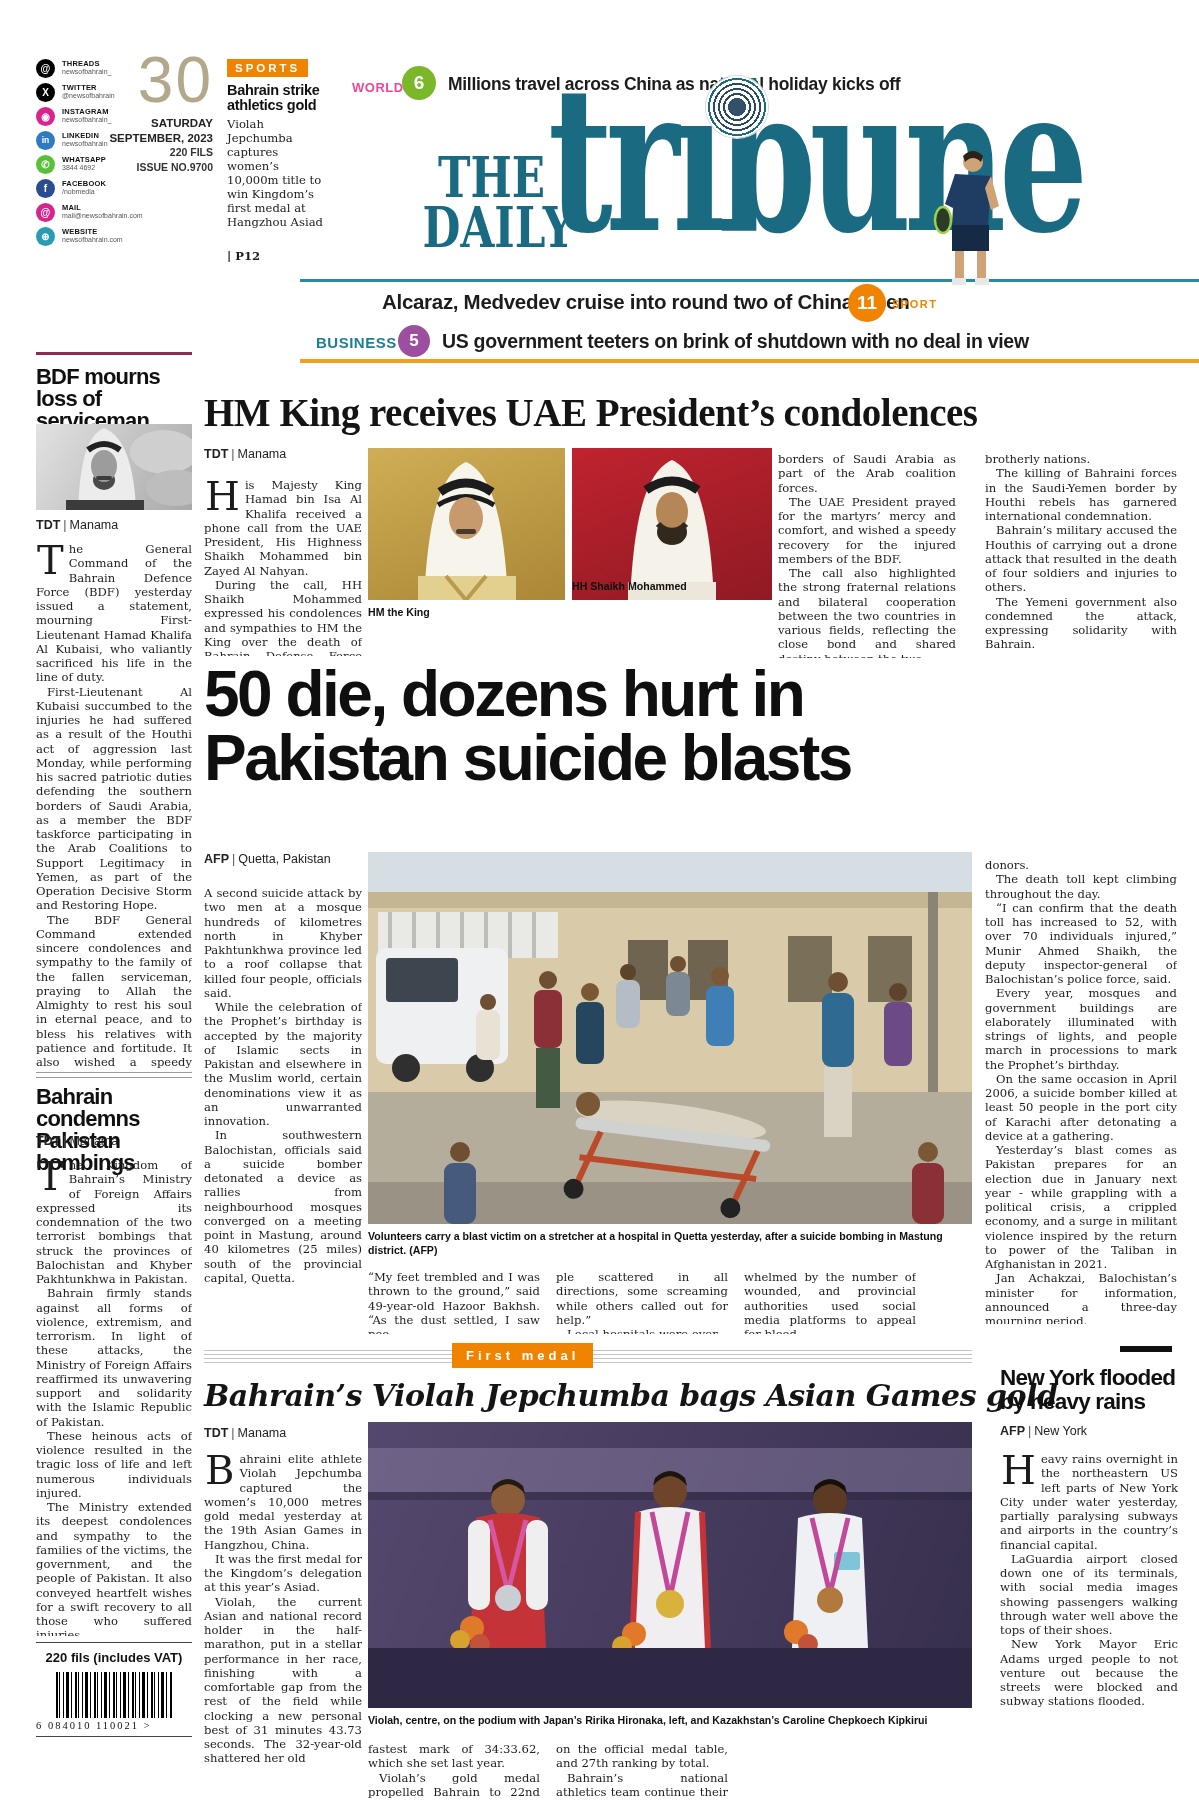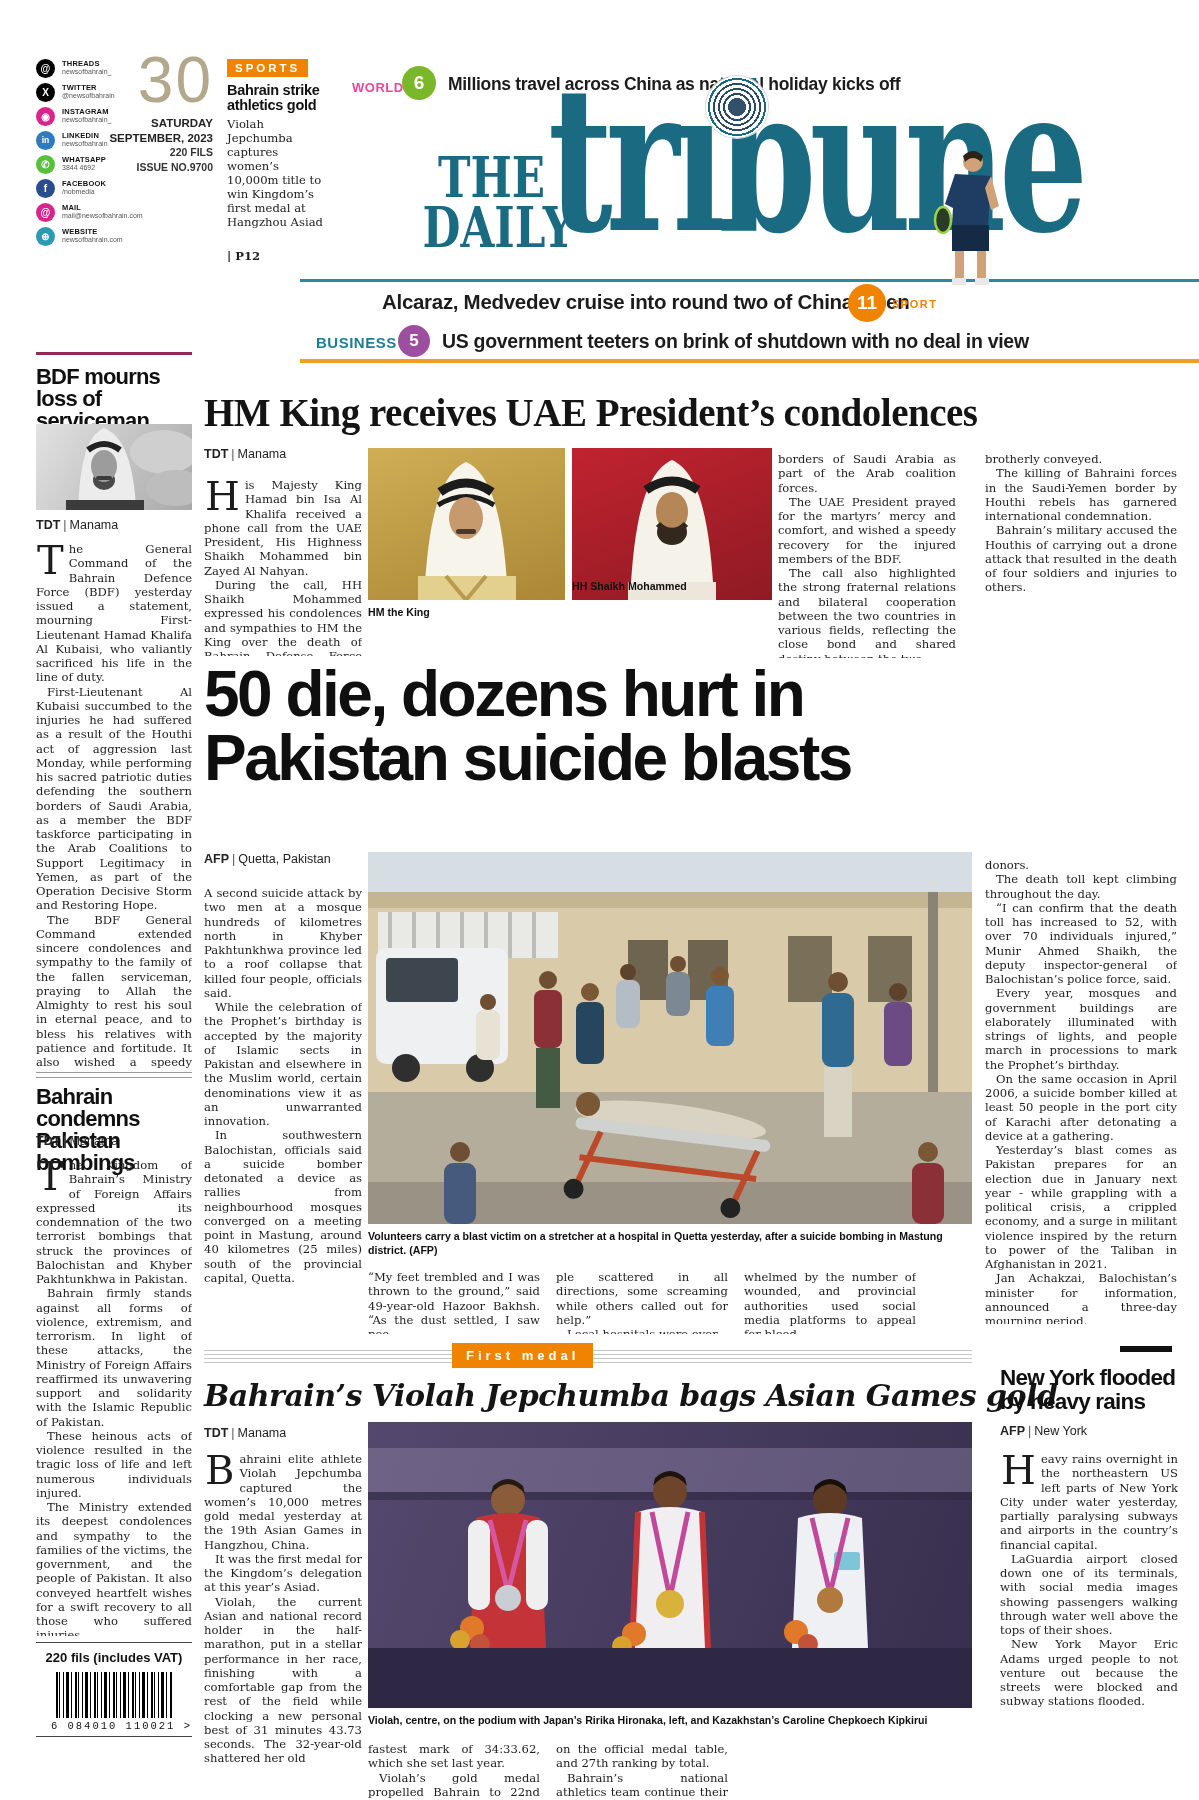--- a/index.html
+++ b/index.html
@@ -36,21 +36,21 @@
   .cap{font-size:10.6px;font-weight:bold;line-height:1.3;color:#101010}
   .king-title{font-family:"Liberation Serif",serif;font-weight:bold;font-size:39px;letter-spacing:-.5px;color:#141414;white-space:nowrap}
   .main-title{font-weight:bold;font-size:64px;line-height:1.0;letter-spacing:-2.5px;color:#0f0f0f;white-space:nowrap}
   .medal-title{font-family:"DejaVu Serif",serif;font-style:italic;font-weight:bold;font-size:30px;letter-spacing:-.5px;color:#141414;white-space:nowrap}
   .ny-title{font-size:22.5px;font-weight:bold;line-height:1.07;letter-spacing:-.8px;color:#101010}
   .dbl{height:6px;border-top:1px solid #9a9a9a;border-bottom:1px solid #9a9a9a}
   .stripes{background:repeating-linear-gradient(180deg,#c4c4c4 0 1px,#fff 1px 4px)}
   .fm-tag{background:#f08400;color:#fff;font-weight:bold;font-size:13px;letter-spacing:4px;padding:5px 14px}
   .photo{overflow:hidden}
   .barcode{background:repeating-linear-gradient(90deg,#000 0 2px,#fff 2px 3px,#000 3px 4px,#fff 4px 7px,#000 7px 8px,#fff 8px 10px,#000 10px 13px,#fff 13px 15px,#000 15px 16px,#fff 16px 19px)}
-  .bdigits{font-family:Liberation Mono, monospace;font-size:10.5px;letter-spacing:2px;text-align:right;color:#111}
+  .bdigits{font-family:Liberation Serif, serif;font-size:10.5px;letter-spacing:2px;text-align:left;color:#111}
   .price-note{font-size:13px;font-weight:bold;text-align:center;color:#111}
 </style>
 </head>
 <body>
 
 <div class="page">
 
   <div class="a" style="left:36px;top:56px;width:170px">
     <div class="soc-row">
       <span class="soc-ic" style="background:#000000">@</span>
@@ -232,23 +232,24 @@
     </svg>
   </div>
   <div class="a cap" style="left:572px;top:580px;width:190px">HH Shaikh Mohammed</div>
 
   <div class="a body-col" style="left:778px;top:452px;width:178px;height:206px">
     <p>borders of Saudi Arabia as part of the Arab coalition forces.</p>
     <p>The UAE President prayed for the martyrs’ mercy and comfort, and wished a speedy recovery for the injured members of the BDF.</p>
     <p>The call also highlighted the strong fraternal relations and bilateral cooperation between the two countries in various fields, reflecting the close bond and shared destiny between the two</p>
   </div>
   <div class="a body-col" style="left:985px;top:452px;width:192px;height:206px">
-    <p>brotherly conveyed.</p>
+    <p>brotherly nations.</p>
     <p>The killing of Bahraini forces in the Saudi-Yemen border by Houthi rebels has garnered international condemnation.</p>
     <p>Bahrain’s military accused the Houthis of carrying out a drone attack that resulted in the death of four soldiers and injuries to others.</p>
+    <p>The Yemeni government also condemned the attack, expressing solidarity with Bahrain.</p>
   </div>
 
   <div class="a" style="left:204px;top:662px">
     <div class="main-title">50 die, dozens hurt in</div>
     <div class="main-title">Pakistan suicide blasts</div>
   </div>
   <div class="a byline" style="left:204px;top:852px"><span class="bag">AFP</span><span class="bsep">|</span><span>Quetta, Pakistan</span></div>
   <div class="a body-col" style="left:204px;top:886px;width:158px;height:448px">
     <p>A second suicide attack by two men at a mosque hundreds of kilometres north in Khyber Pakhtunkhwa province led to a roof collapse that killed four people, officials said.</p>
     <p>While the celebration of the Prophet’s birthday is accepted by the majority of Islamic sects in Pakistan and elsewhere in the Muslim world, certain denominations view it as an unwarranted innovation.</p>

